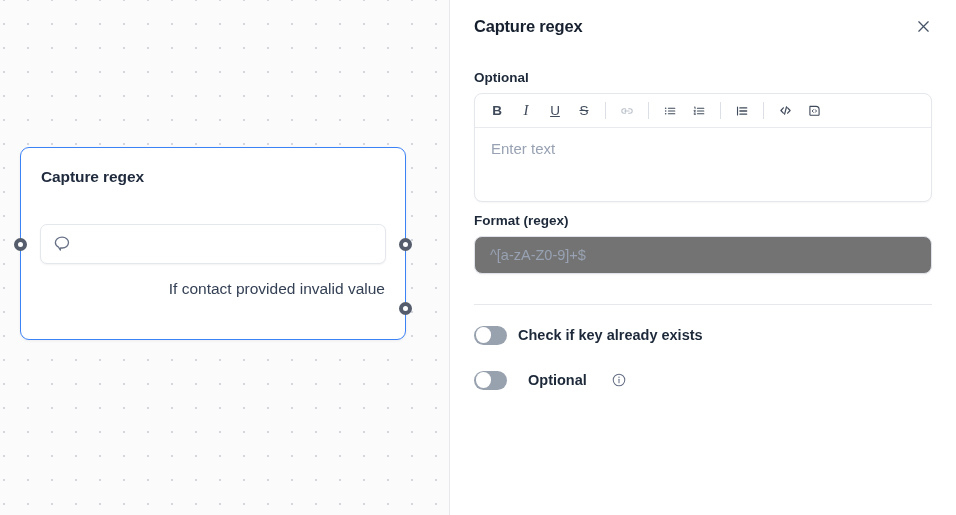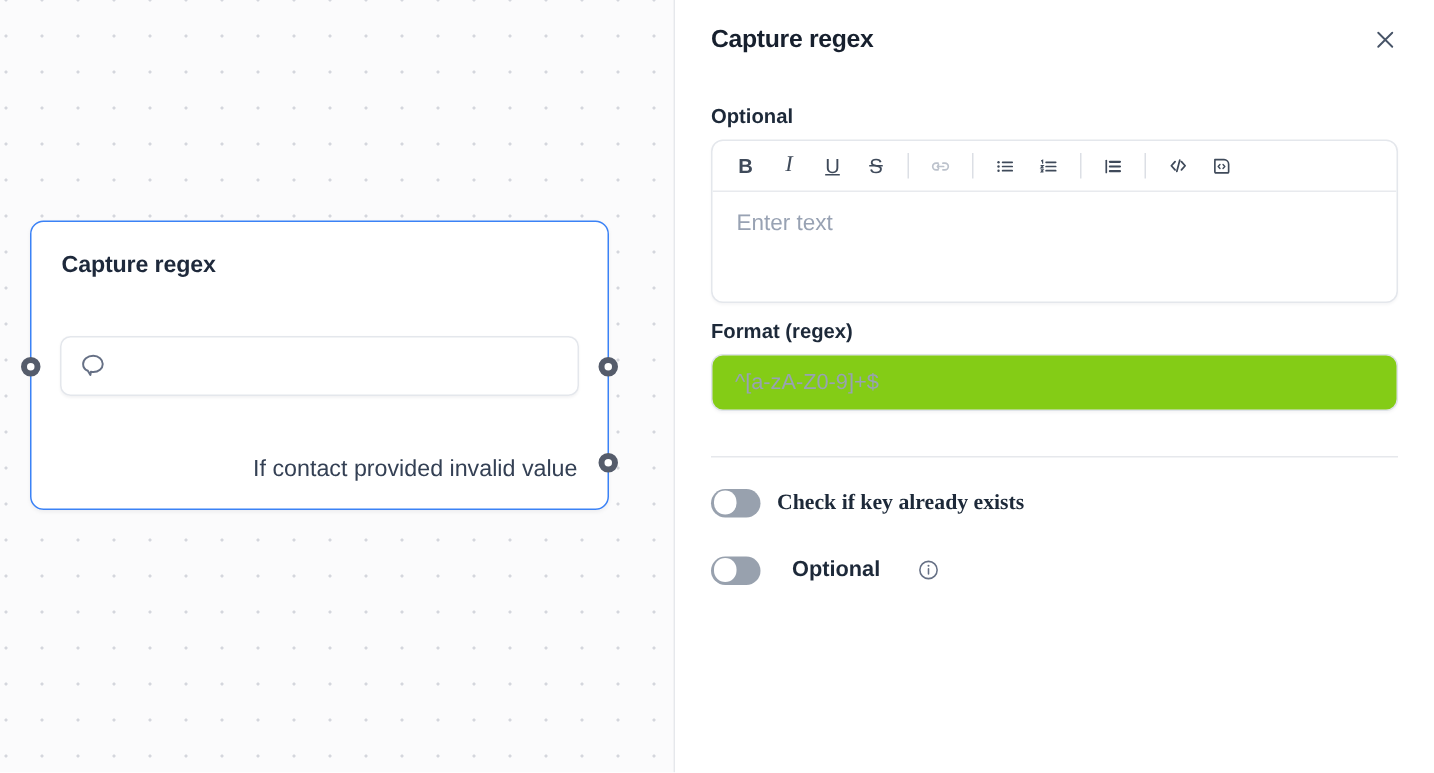--- a/index.html
+++ b/index.html
@@ -48,21 +48,21 @@
     border: 1px solid #e4e7ec;
     border-radius: 7px;
     box-shadow: 0 1px 2px rgba(16,24,40,.05);
     display: flex; align-items: center;
     padding-left: 12px;
   }
   .bubble-icon { width: 18px; height: 18px; display: block; }
 
   .node-branch {
     position: absolute;
-    right: 20px; top: 156px;
+    right: 20px; top: 132px;
     font-size: 15.5px;
     color: #344054;
     white-space: nowrap;
   }
 
   .handle {
     position: absolute;
     width: 13px; height: 13px;
     border-radius: 50%;
     background: #ffffff;
@@ -152,42 +152,42 @@
     padding: 12px 16px;
     font-size: 15px;
     color: #98a2b3;
   }
 
   .text-input {
     width: 100%;
     height: 38px;
     border: 1px solid #dfe3e9;
     border-radius: 8px;
-    background: #84cc16;
+    background: #737373;
     padding: 0 15px;
     font-size: 14.5px;
     font-family: "Liberation Sans", sans-serif;
     color: #1d2939;
     outline: none;
     box-shadow: 0 1px 2px rgba(16,24,40,.04);
   }
   .text-input::placeholder { color: #98a2b3; }
 
   .divider {
     height: 1px;
     background: #e6e8ec;
     margin: 30px 0 0 0;
   }
 
   .toggle-row {
     display: flex; align-items: center;
     gap: 11px;
     height: 24px;
   }
-  .row-check { margin-top: 18px; font-family: Liberation Serif, serif; }
+  .row-check { margin-top: 18px; }
   .row-optional { margin-top: 21px; gap: 21px; }
 
   .switch {
     width: 33px; height: 19px;
     border-radius: 11px;
     background: #98a1ae;
     position: relative;
     flex: 0 0 auto;
     cursor: pointer;
   }

